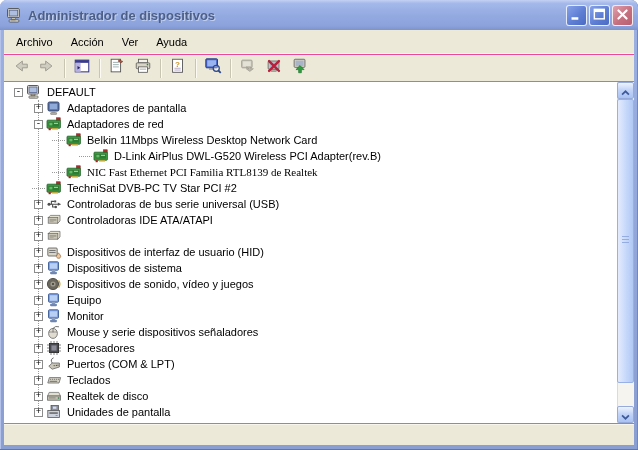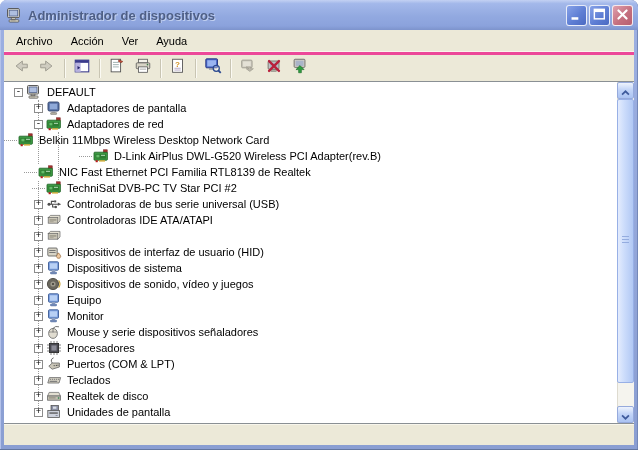--- a/index.html
+++ b/index.html
@@ -21,21 +21,21 @@
   .win-controls{display:flex;gap:2px;}
   .win-btn{width:21px;height:21px;border:1px solid rgba(255,255,255,.85);border-radius:3px;
     display:flex;align-items:center;justify-content:center;padding:0;}
   .win-btn svg{width:100%;height:100%;}
   .win-btn.minimize,.win-btn.maximize{background:linear-gradient(135deg,#87a2e8 0%,#5e7ed4 55%,#4b6ac2 100%);}
   .win-btn.close{background:linear-gradient(135deg,#dfa0ae 0%,#c5707f 55%,#b75f70 100%);}
 
   
   .chrome{flex:1;display:flex;flex-direction:column;margin:0 4px;background:#ece9d8;min-height:0;}
   .menubar{height:25px;flex:0 0 25px;display:flex;align-items:center;padding:0 3px;
-    border-bottom:3px solid #ec4899;box-shadow:inset 0 -1px 0 #f8f6ec;}
+    border-bottom:1px solid #ec4899;box-shadow:inset 0 -1px 0 #f8f6ec;}
   .menu-item{font-size:11px;color:#000;padding:4px 9px;cursor:default;}
 
   .toolbar{height:26px;flex:0 0 26px;display:flex;align-items:center;padding:0 4px;}
   .tb-btn{width:26px;height:23px;display:flex;align-items:center;justify-content:center;border:1px solid transparent;}
   .tb-btn svg{width:18px;height:18px;}
   .tb-sep{width:1px;height:19px;background:#c9c5b3;box-shadow:1px 0 0 #fbfaf3;margin:0 4px;flex:0 0 1px;}
 
   
   .content{flex:1;position:relative;background:#fff;border-top:1px solid #8a9094;
     border-bottom:1px solid #8a9094;overflow:hidden;min-height:0;}
@@ -240,21 +240,21 @@
                 <rect x="1" y="4.2" width="13.4" height="8" rx=".8" fill="#3f9e46" stroke="#1b5e20" stroke-width=".8"></rect>
                 <rect x="2.4" y="5.8" width="10.6" height="4.8" fill="#2e7d32"></rect>
                 <rect x="3.4" y="6.8" width="3" height="2.6" fill="#66bb6a"></rect>
                 <rect x="8" y="6.8" width="4" height="1.2" fill="#9ccc9f"></rect>
                 <rect x="2.6" y="12.2" width="2.2" height="2" fill="#b71c1c"></rect>
                 <rect x="6" y="12.2" width="6" height="1.4" fill="#d4af37"></rect>
               </svg>
             </span>
             <span class="tree-label">Adaptadores de red</span>
           </div>
-          <div class="tree-row" style="">
+          <div class="tree-row" style="padding-left: 48px;">
             <span class="expander none"></span>
             <span class="tree-icon">
               <svg viewBox="0 0 16 16">
                 <rect x="10.6" y="1.8" width="3.6" height="3" fill="#b03030" stroke="#701818" stroke-width=".6"></rect>
                 <rect x="1" y="4.2" width="13.4" height="8" rx=".8" fill="#3f9e46" stroke="#1b5e20" stroke-width=".8"></rect>
                 <rect x="2.4" y="5.8" width="10.6" height="4.8" fill="#2e7d32"></rect>
                 <rect x="3.4" y="6.8" width="3" height="2.6" fill="#66bb6a"></rect>
                 <rect x="8" y="6.8" width="4" height="1.2" fill="#9ccc9f"></rect>
                 <rect x="2.6" y="12.2" width="2.2" height="2" fill="#b71c1c"></rect>
                 <rect x="6" y="12.2" width="6" height="1.4" fill="#d4af37"></rect>
@@ -270,21 +270,21 @@
                 <rect x="1" y="4.2" width="13.4" height="8" rx=".8" fill="#3f9e46" stroke="#1b5e20" stroke-width=".8"></rect>
                 <rect x="2.4" y="5.8" width="10.6" height="4.8" fill="#2e7d32"></rect>
                 <rect x="3.4" y="6.8" width="3" height="2.6" fill="#66bb6a"></rect>
                 <rect x="8" y="6.8" width="4" height="1.2" fill="#9ccc9f"></rect>
                 <rect x="2.6" y="12.2" width="2.2" height="2" fill="#b71c1c"></rect>
                 <rect x="6" y="12.2" width="6" height="1.4" fill="#d4af37"></rect>
               </svg>
             </span>
             <span class="tree-label">D-Link AirPlus DWL-G520 Wireless PCI Adapter(rev.B)</span>
           </div>
-          <div class="tree-row" style="padding-left: 20px;">
+          <div class="tree-row" style="padding-left: 48px; font-family: Liberation Serif, serif;">
             <span class="expander none"></span>
             <span class="tree-icon">
               <svg viewBox="0 0 16 16">
                 <rect x="10.6" y="1.8" width="3.6" height="3" fill="#b03030" stroke="#701818" stroke-width=".6"></rect>
                 <rect x="1" y="4.2" width="13.4" height="8" rx=".8" fill="#3f9e46" stroke="#1b5e20" stroke-width=".8"></rect>
                 <rect x="2.4" y="5.8" width="10.6" height="4.8" fill="#2e7d32"></rect>
                 <rect x="3.4" y="6.8" width="3" height="2.6" fill="#66bb6a"></rect>
                 <rect x="8" y="6.8" width="4" height="1.2" fill="#9ccc9f"></rect>
                 <rect x="2.6" y="12.2" width="2.2" height="2" fill="#b71c1c"></rect>
                 <rect x="6" y="12.2" width="6" height="1.4" fill="#d4af37"></rect>

